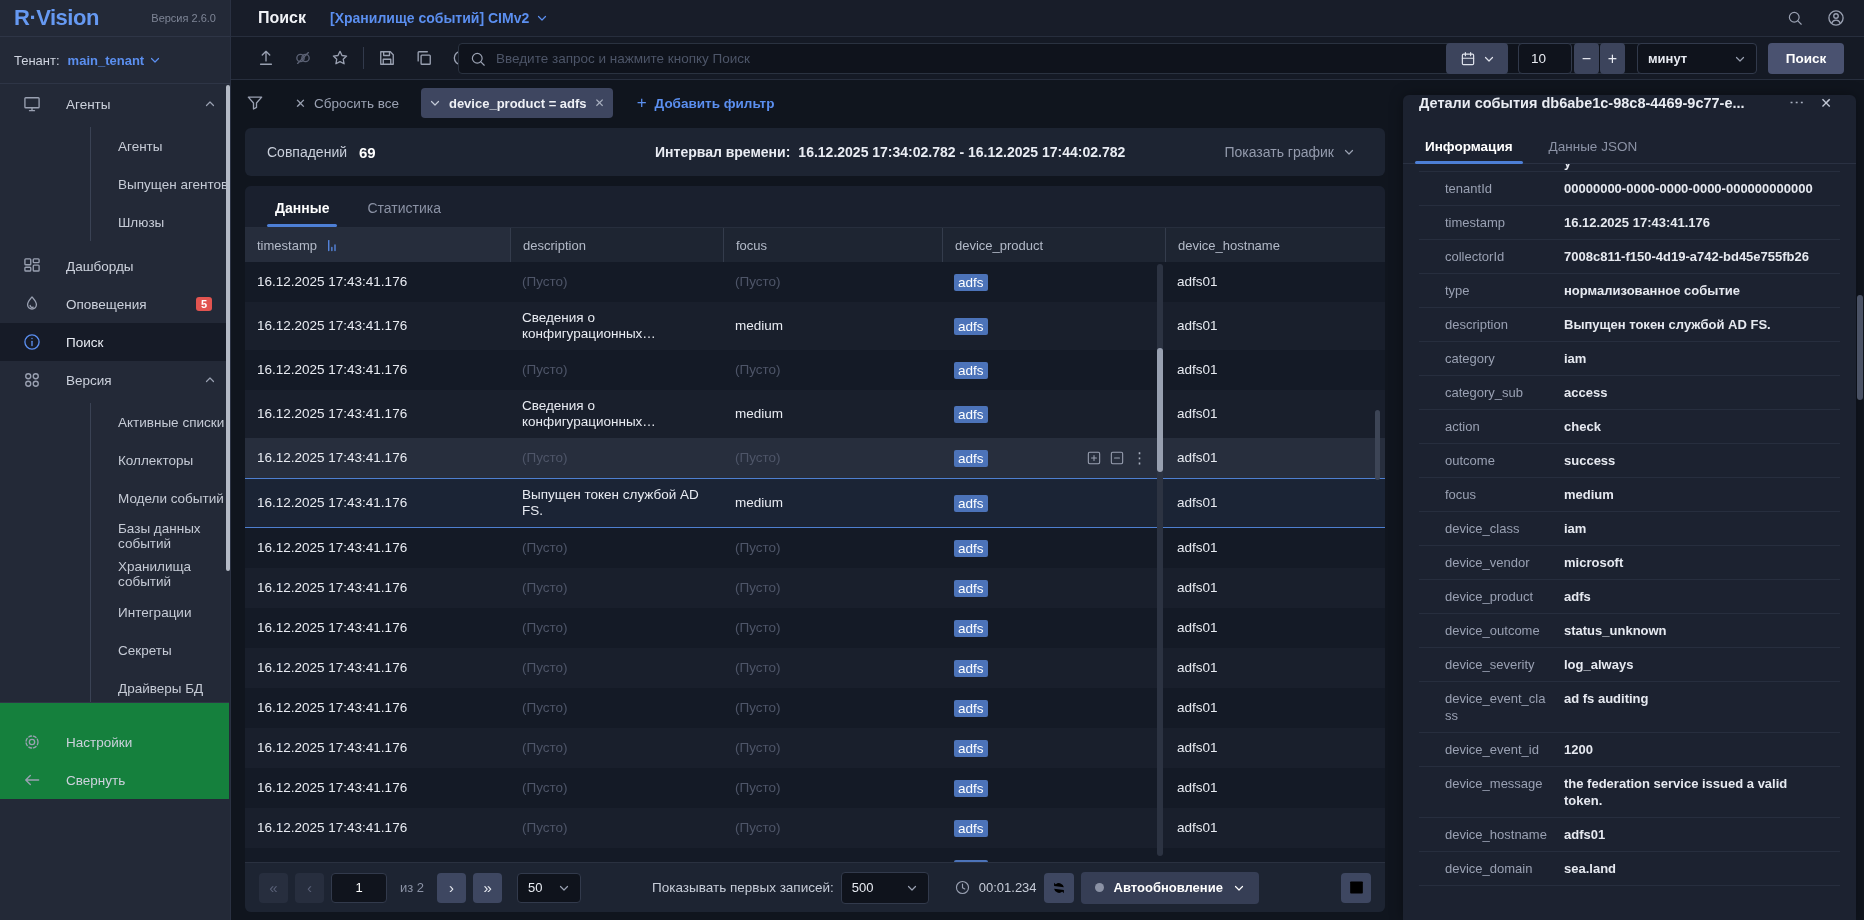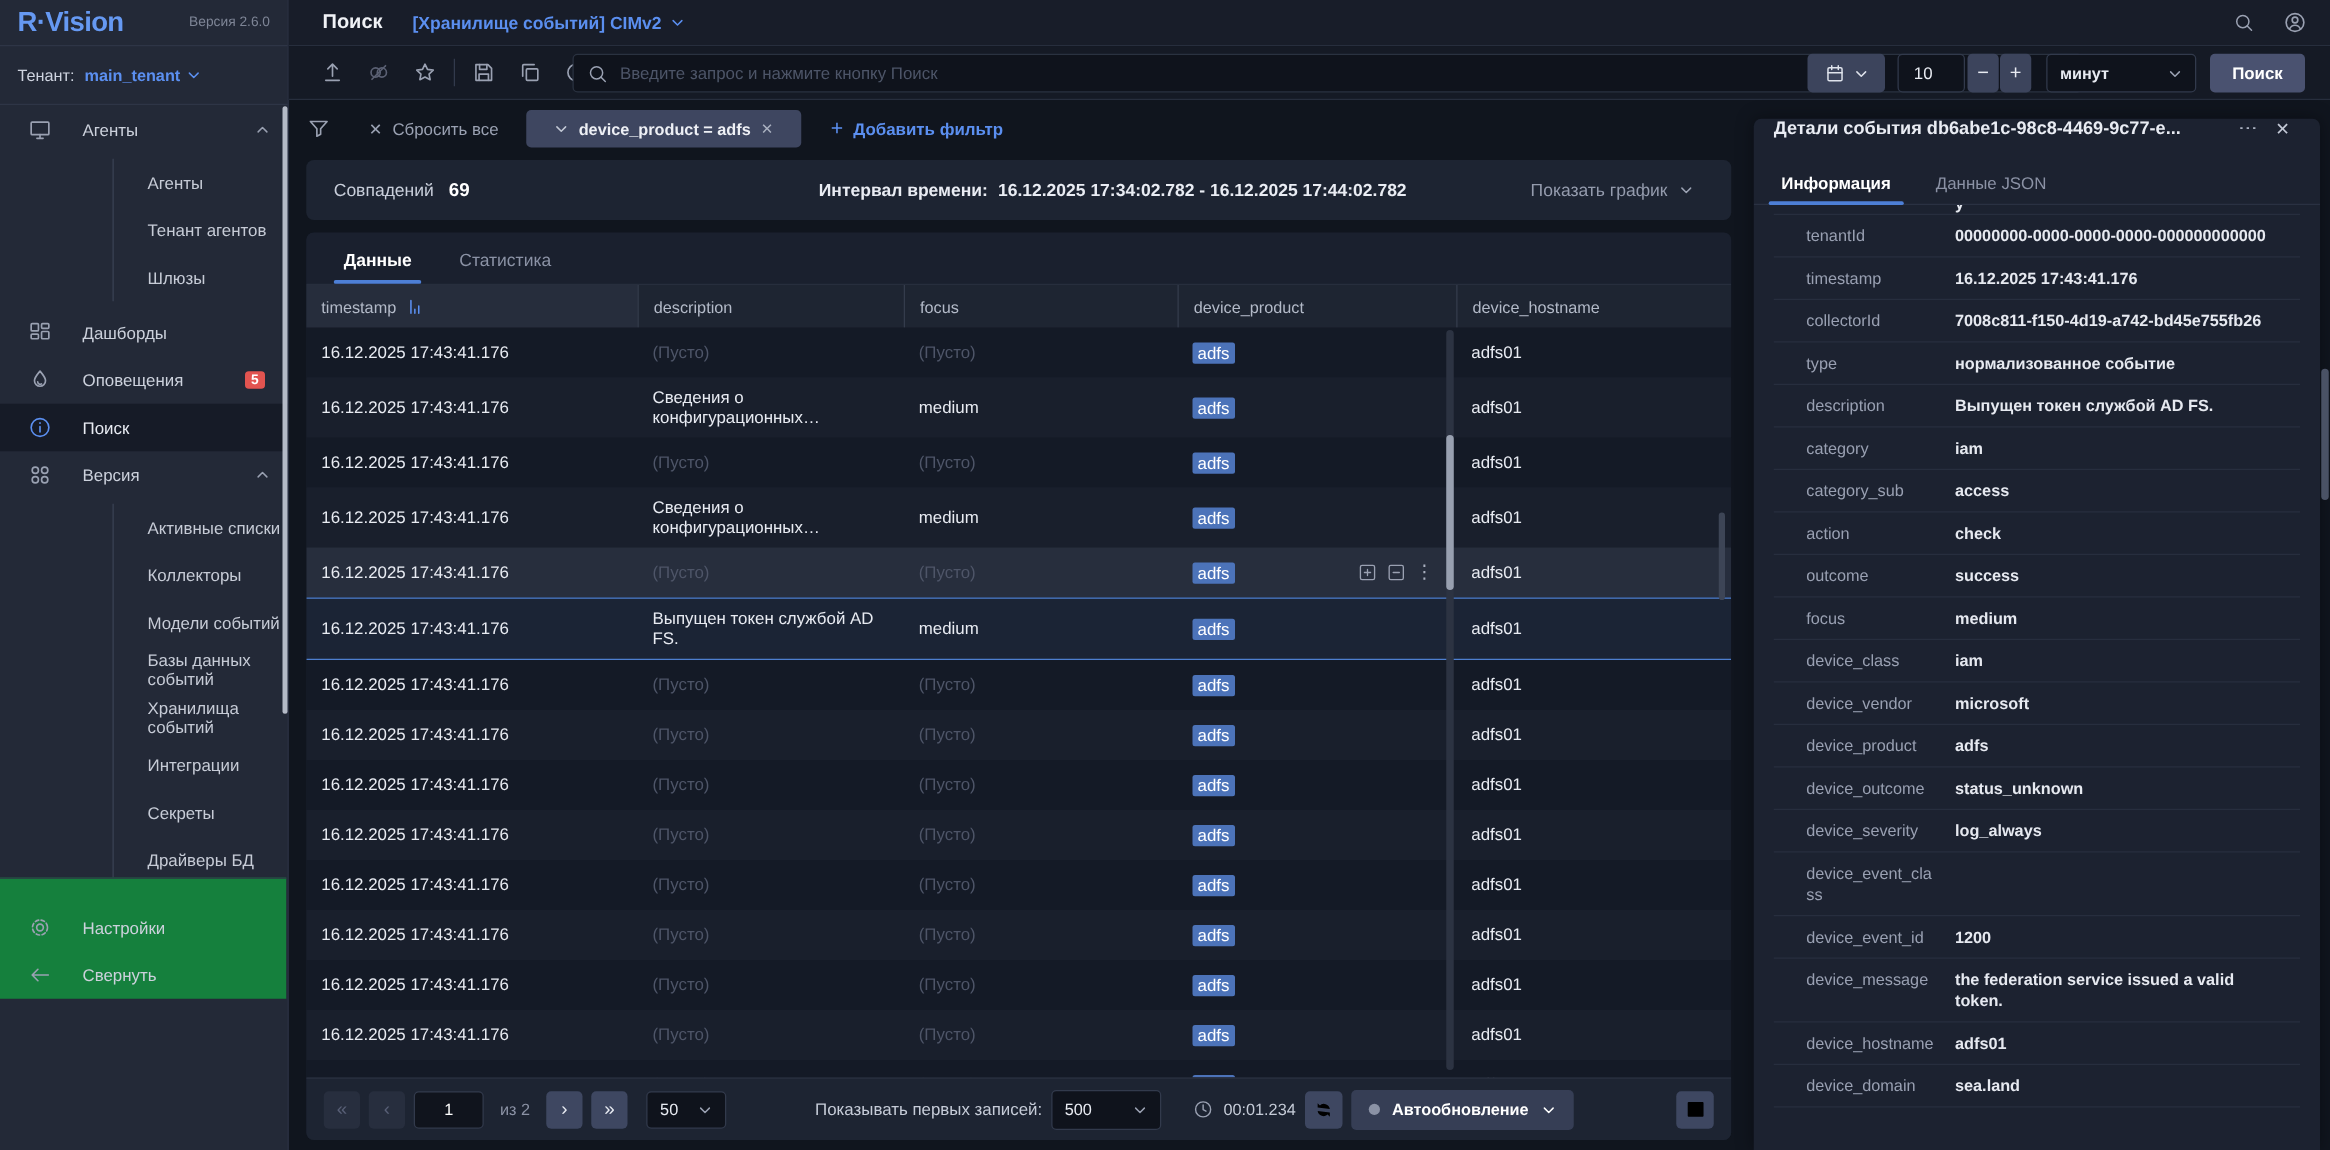--- a/index.html
+++ b/index.html
@@ -49,21 +49,21 @@
   .num-box{position:absolute;left:1287px;top:6px;width:54px;height:31px;background:#0f131c;border:1px solid #323a4c;border-radius:4px}
   .num-box input{width:100%;height:100%;background:transparent;border:none;outline:none;color:#e8ebf2;font-size:13.5px;padding:0 12px;font-family:"Liberation Sans",sans-serif}
   .btn-step{position:absolute;top:6px;width:25px;height:31px;background:#3c445c;border-radius:4px;color:#e8ebf2;font-size:16px;display:flex;align-items:center;justify-content:center;cursor:pointer}
   .sel{background:#0f131c;border:1px solid #323a4c;border-radius:4px;display:flex;align-items:center;justify-content:space-between;padding:0 10px;color:#e8ebf2;cursor:pointer}
   .sel-unit{position:absolute;left:1406px;top:6px;width:120px;height:31px;font-weight:bold;font-size:13px}
   .btn-search{position:absolute;left:1537px;top:6px;width:76px;height:31px;background:#4a5270;border-radius:4px;color:#fff;font-weight:bold;font-size:13.5px;display:flex;align-items:center;justify-content:center;cursor:pointer}
 
   
   .filter-row{position:absolute;left:245px;top:86px;width:1140px;height:34px;display:flex;align-items:center}
   .clear-all{display:flex;align-items:center;gap:8px;color:#9aa1b2;font-size:13.5px;margin-left:30px;cursor:pointer}
-  .chip{margin-left:22px;height:30px;background:#3e4660;border-radius:4px;display:flex;align-items:center;gap:8px;padding:0 22px;cursor:pointer}
+  .chip{margin-left:22px;height:30px;background:#3e4660;border-radius:4px;display:flex;align-items:center;gap:8px;padding:0 8px;cursor:pointer}
   .chip .txt{color:#eef0f5;font-weight:bold;font-size:13px}
   .chip .ico{color:#aab1c0}
   .add-filter{margin-left:24px;display:flex;align-items:center;gap:8px;color:#5b8ff0;font-weight:bold;font-size:13.5px;cursor:pointer}
   .plus-g{font-size:17px;font-weight:normal}
 
   
   .summary{position:absolute;left:245px;top:128px;width:1140px;height:48px;background:#1d2432;border-radius:6px;display:flex;align-items:center}
   .sum-label{color:#c9cfdb;font-size:14px;margin-left:22px}
   .sum-value{color:#fff;font-size:15px;font-weight:bold;margin-left:12px}
   .int-wrap{position:absolute;left:410px;display:flex;gap:8px;font-weight:bold;font-size:14px;color:#e9ecf3}
@@ -166,21 +166,21 @@
             <svg width="12" height="12" viewBox="0 0 24 24">
               <path d="m5 15 7-7 7 7" stroke-width="2.4"></path>
             </svg>
           </span>
         </div>
         <div class="nav-sub">
           <div class="nav-subitem">
             <span>Агенты</span>
           </div>
           <div class="nav-subitem">
-            <span>Тенант агентов</span>
+            <span>Выпущен агентов</span>
           </div>
           <div class="nav-subitem">
             <span>Шлюзы</span>
           </div>
         </div>
         <div class="nav-item">
           <span class="ico">
             <svg width="20" height="20" viewBox="0 0 24 24">
               <rect x="3.5" y="3.5" width="7" height="7" rx="1"></rect>
               <rect x="13.5" y="3.5" width="7" height="4.5" rx="1"></rect>
@@ -852,20 +852,21 @@
         <div class="frow">
           <span class="k">device_outcome</span>
           <span class="v">status_unknown</span>
         </div>
         <div class="frow">
           <span class="k">device_severity</span>
           <span class="v">log_always</span>
         </div>
         <div class="frow">
           <span class="k">device_event_class</span>
+          <span class="v">ad fs auditing</span>
         </div>
         <div class="frow">
           <span class="k">device_event_id</span>
           <span class="v">1200</span>
         </div>
         <div class="frow">
           <span class="k">device_message</span>
           <span class="v">the federation service issued a valid token.</span>
         </div>
         <div class="frow">

